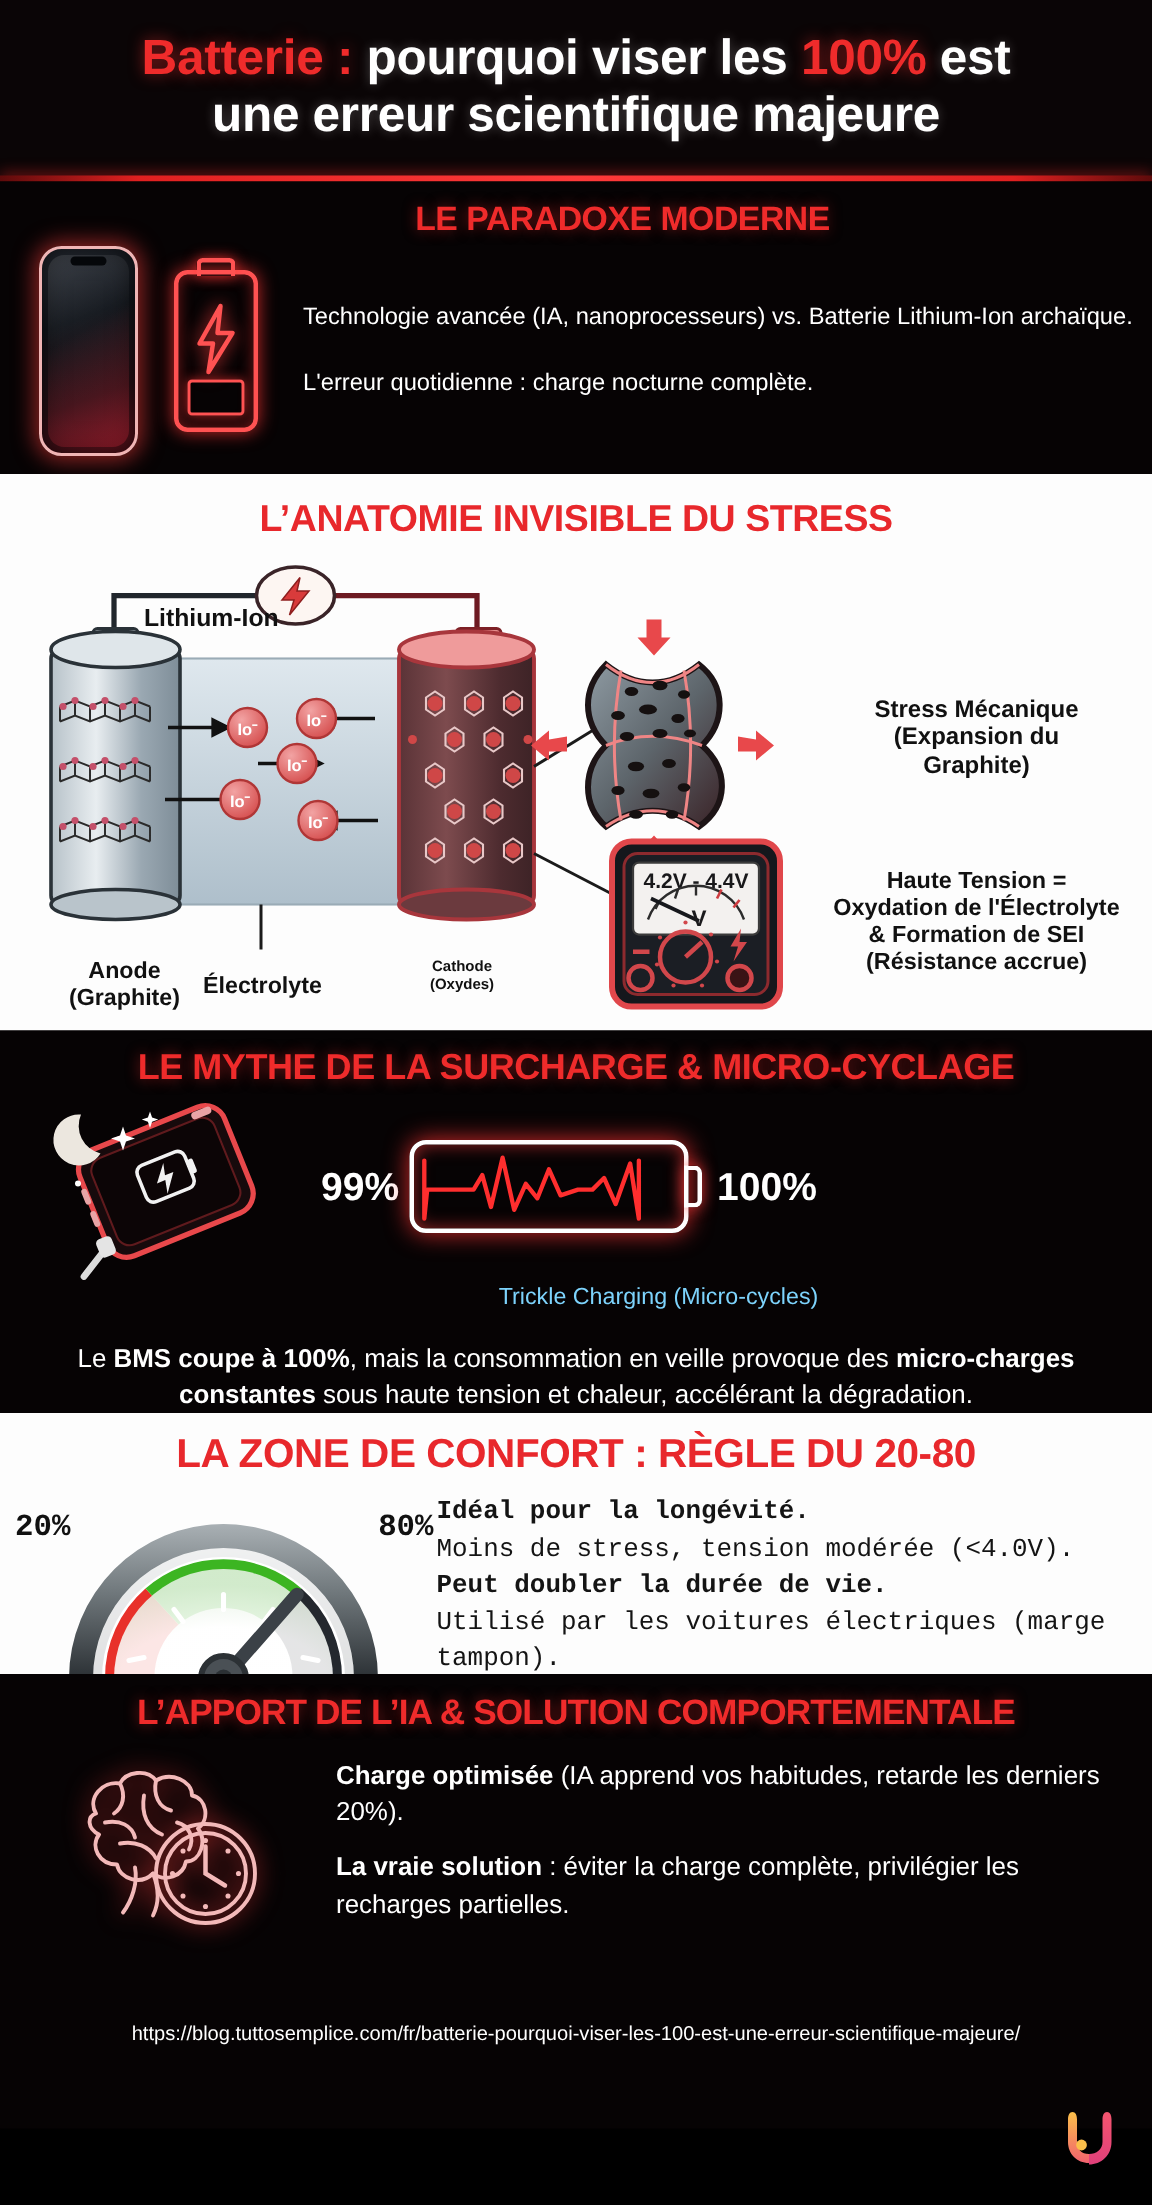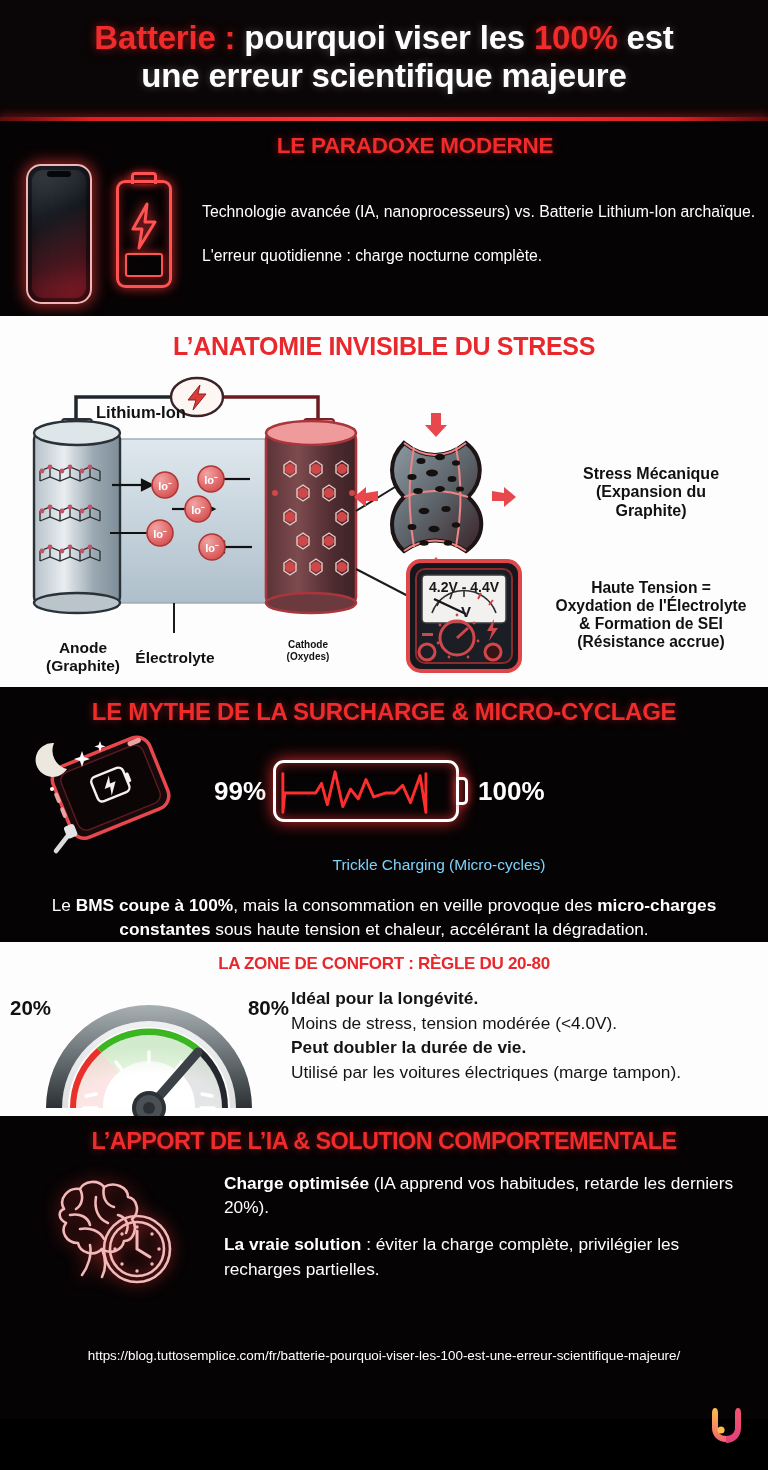--- a/index.html
+++ b/index.html
@@ -144,22 +144,22 @@
   }
   .ecg { position: absolute; inset: 3px; }
   .caption-small { color: #7dd3fc; font-size: 15.5px; text-align: center; }
   #sec3 .para { color: #fff; font-size: 17.3px; line-height: 1.38; text-align: center; padding: 4px 40px 0; }
 
   
   .sleep-phone { position: relative; width: 190px; height: 128px; flex: 0 0 auto; }
 
   
   #sec4 { top: 942px; height: 225px; }
-  #sec4 .h { font-size: 17px; padding-top: 12px; }
-  #sec4 .row { display: flex; align-items: flex-start; padding: 8px 16px 0 6px; }
+  #sec4 .h { font-size: 27px; padding-top: 12px; }
+  #sec4 .row { display: flex; align-items: flex-start; padding: 8px 16px 0 6px; font-family: Liberation Mono, monospace; }
   .gauge-wrap { position: relative; width: 285px; height: 135px; flex: 0 0 auto; }
   .gauge-pct { position: absolute; font-size: 20.5px; font-weight: bold; color: #111; }
   #sec4 ul { list-style: none; margin-top: 4px; }
   #sec4 li { color: #141414; font-size: 17.3px; line-height: 1.42; }
 
   
   #sec5 { top: 1116px; height: 303px; }
   #sec5 .h { font-size: 23.5px; padding-top: 12px; letter-spacing: -0.6px; }
   #sec5 .row { display: flex; align-items: flex-start; padding: 16px 18px 0 40px; }
   #sec5 ul { list-style: none; margin-left: 34px; }

